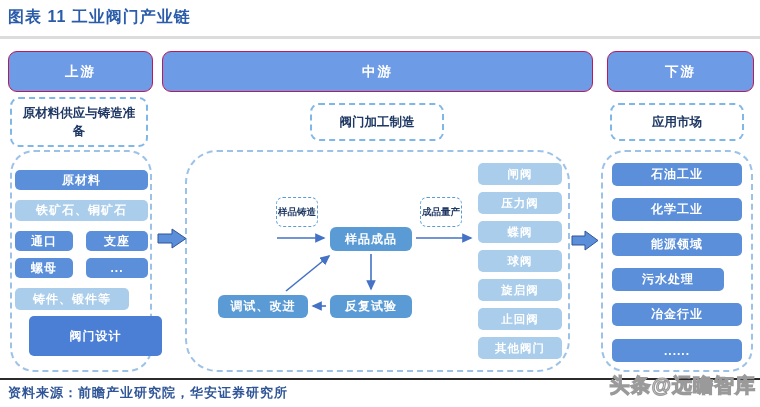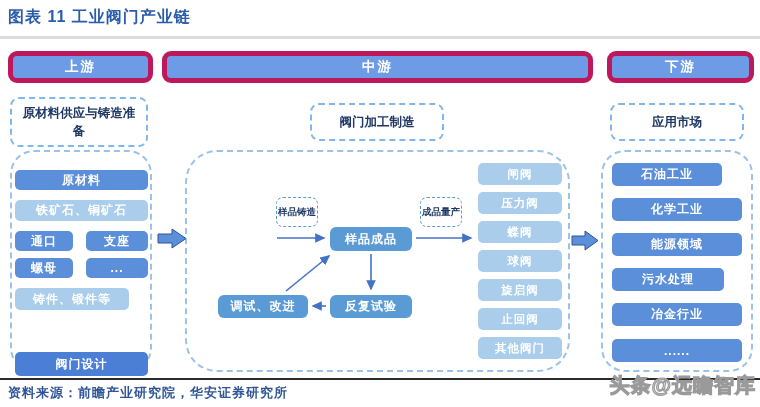--- a/index.html
+++ b/index.html
@@ -9,21 +9,21 @@
     --source-text:#2F5597; --watermark:#9A9A9A;
   }
   *{margin:0;padding:0;box-sizing:border-box;}
   html,body{background:#fff;}
   body{font-family:"Liberation Sans","DejaVu Sans",sans-serif;}
   .stage{position:relative;width:760px;height:407px;background:#fff;overflow:hidden;}
 
   .title{position:absolute;left:8px;top:7px;font-size:16px;font-weight:bold;color:var(--title);letter-spacing:1px;}
   .title-rule{position:absolute;left:0;top:36px;width:760px;height:3px;background:#DCDCDC;}
 
-  .hdr{position:absolute;height:32px;background:var(--header-box);border:5px solid #be185d;border-radius:9px;
+  .hdr{position:absolute;height:41px;background:var(--header-box);border:1px solid #be185d;border-radius:9px;
        display:flex;align-items:center;justify-content:center;color:#fff;font-weight:bold;font-size:13.5px;letter-spacing:2px;}
   .hdr-up{left:8px;top:51px;width:145px;}
   .hdr-mid{left:162px;top:51px;width:431px;}
   .hdr-down{left:607px;top:51px;width:147px;}
 
   .stage-label{position:absolute;background:#fff;border:2px dashed var(--dashed-border);border-radius:9px;
        display:flex;align-items:center;justify-content:center;text-align:center;
        color:var(--navy-text);font-weight:bold;font-size:12.5px;line-height:1.45;}
   .lbl-left{left:10px;top:97px;width:138px;height:50px;padding:2px 8px;}
   .lbl-mid{left:310px;top:103px;width:134px;height:38px;}
@@ -72,37 +72,37 @@
   <div class="container cont-mid"></div>
   <div class="container cont-right"></div>
 
   <div class="bx bx-solid" style="left:15px;top:170px;width:133px;height:20px;">原材料</div>
   <div class="bx bx-light" style="left:15px;top:200px;width:133px;height:21px;">铁矿石、铜矿石</div>
   <div class="bx bx-solid" style="left:15px;top:231px;width:58px;height:20px;">通口</div>
   <div class="bx bx-solid" style="left:86px;top:231px;width:62px;height:20px;">支座</div>
   <div class="bx bx-solid" style="left:15px;top:258px;width:58px;height:20px;">螺母</div>
   <div class="bx bx-solid" style="left:86px;top:258px;width:62px;height:20px;">...</div>
   <div class="bx bx-light" style="left:15px;top:288px;width:114px;height:22px;">铸件、锻件等</div>
-  <div class="bx bx-design" style="left:15px;top:316px;width:133px;height:24px;margin-top:36px;">阀门设计</div>
+  <div class="bx bx-design" style="left:29px;top:316px;width:133px;height:40px;">阀门设计</div>
 
   <div class="mini-dashed" style="left:276px;top:197px;width:42px;height:30px;">样品铸造</div>
   <div class="bx bx-flow" style="left:330px;top:227px;width:82px;height:24px;">样品成品</div>
   <div class="mini-dashed" style="left:420px;top:197px;width:42px;height:30px;">成品量产</div>
   <div class="bx bx-flow" style="left:218px;top:295px;width:90px;height:23px;">调试、改进</div>
   <div class="bx bx-flow" style="left:330px;top:295px;width:82px;height:23px;">反复试验</div>
 
   <div class="bx bx-light" style="left:478px;top:163px;width:84px;height:22px;font-size:11.5px;">闸阀</div>
   <div class="bx bx-light" style="left:478px;top:192px;width:84px;height:22px;font-size:11.5px;">压力阀</div>
   <div class="bx bx-light" style="left:478px;top:221px;width:84px;height:22px;font-size:11.5px;">蝶阀</div>
   <div class="bx bx-light" style="left:478px;top:250px;width:84px;height:22px;font-size:11.5px;">球阀</div>
   <div class="bx bx-light" style="left:478px;top:279px;width:84px;height:22px;font-size:11.5px;">旋启阀</div>
   <div class="bx bx-light" style="left:478px;top:308px;width:84px;height:22px;font-size:11.5px;">止回阀</div>
   <div class="bx bx-light" style="left:478px;top:337px;width:84px;height:22px;font-size:11.5px;">其他阀门</div>
 
-  <div class="bx bx-solid" style="left:612px;top:163px;width:110px;height:23px;">石油工业</div>
+  <div class="bx bx-solid" style="left:612px;top:163px;width:130px;height:23px;">石油工业</div>
   <div class="bx bx-solid" style="left:612px;top:198px;width:130px;height:23px;font-family:Liberation Serif, serif;">化学工业</div>
   <div class="bx bx-solid" style="left:612px;top:233px;width:130px;height:23px;">能源领域</div>
   <div class="bx bx-solid" style="left:612px;top:268px;width:112px;height:23px;">污水处理</div>
   <div class="bx bx-solid" style="left:612px;top:303px;width:130px;height:23px;">冶金行业</div>
   <div class="bx bx-solid" style="left:612px;top:339px;width:130px;height:23px;">......</div>
 
   <svg class="arrows" viewBox="0 0 760 407">
     <defs>
       <marker id="ah" markerWidth="8" markerHeight="8" refX="5.5" refY="3" orient="auto">
         <path d="M0,0 L6.5,3 L0,6 z" fill="#4472C4"></path>

